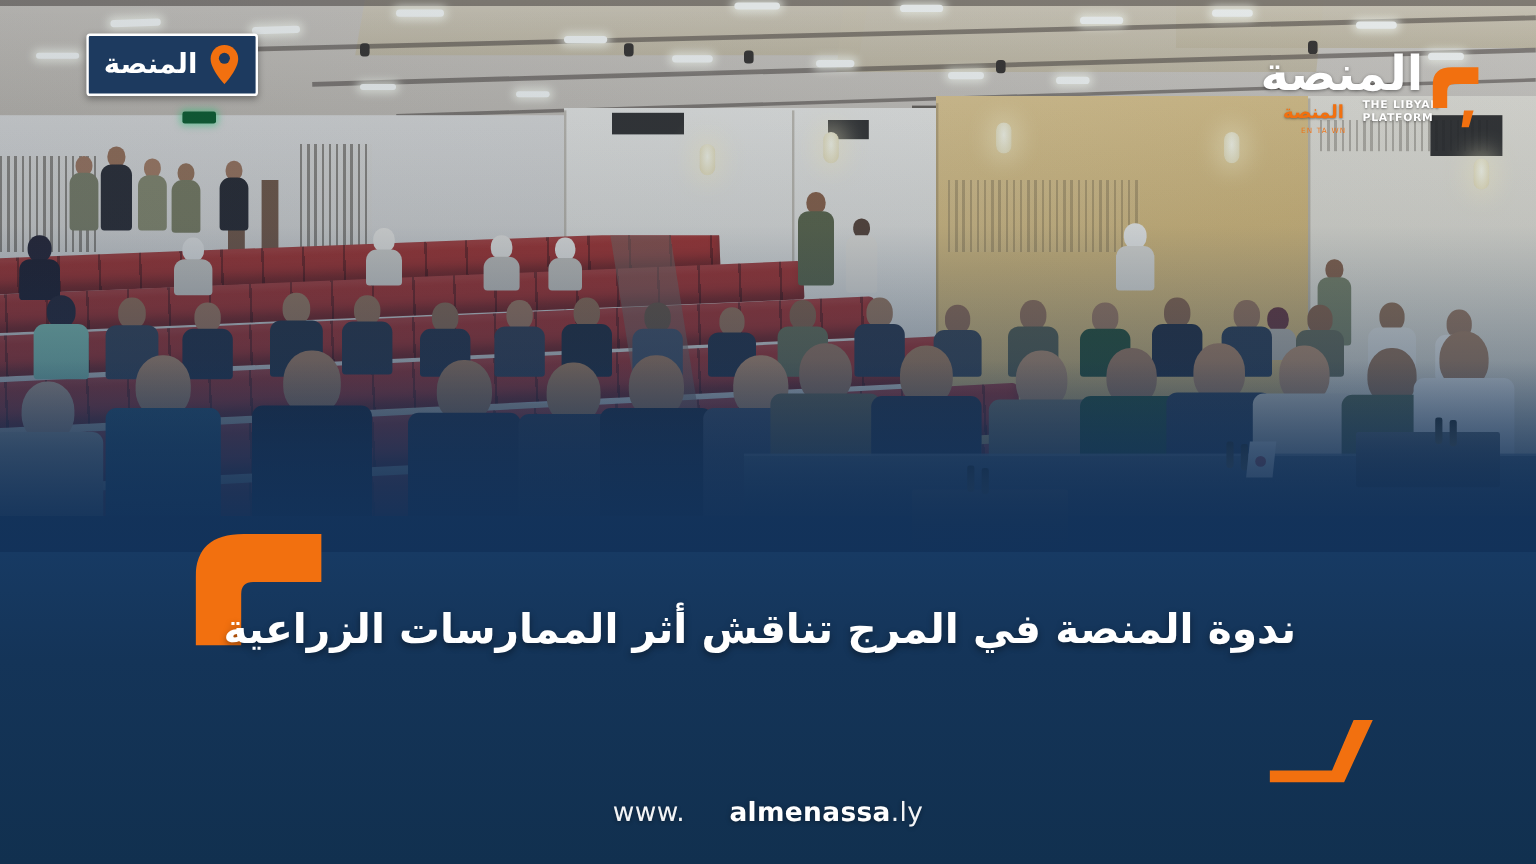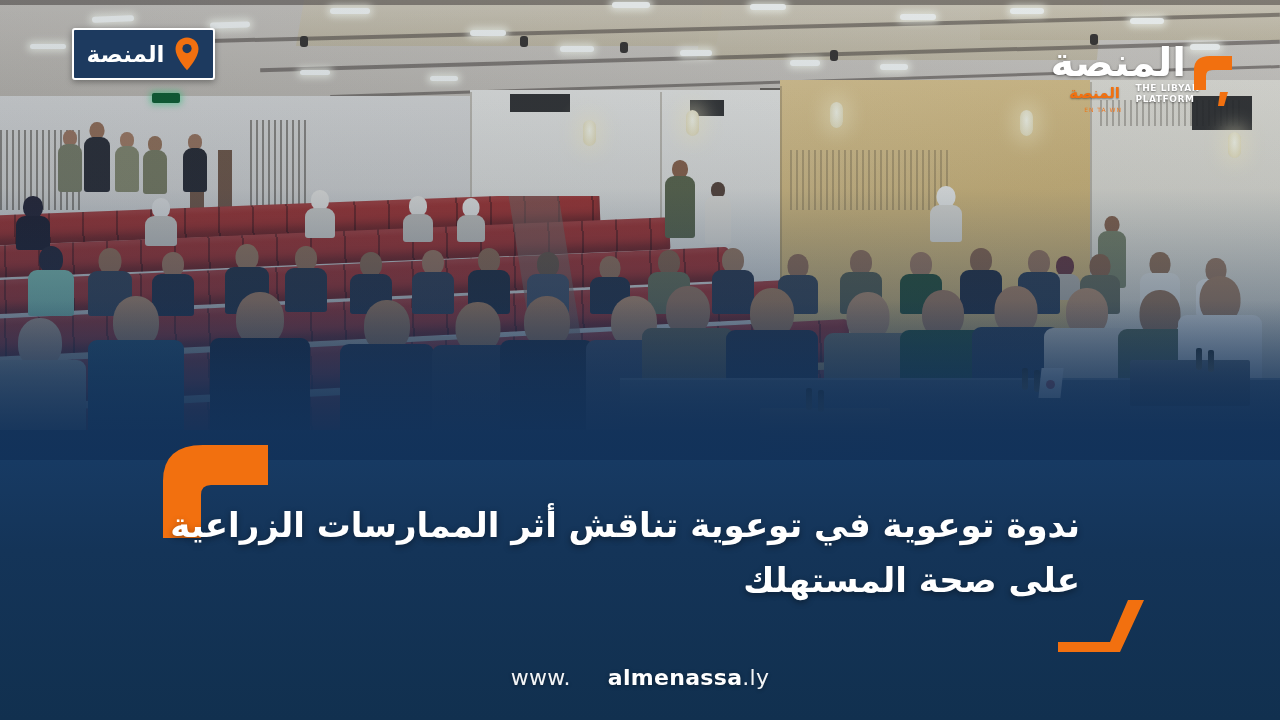--- a/index.html
+++ b/index.html
@@ -610,21 +610,20 @@
     </svg>
   </div>
 
   <div id="bracket-small">
     <svg width="100" height="52" viewBox="0 0 100 52" aria-hidden="true">
       <path d="M0 42 L52 42 L70 0 L86 0 L62 52 L0 52 Z" fill="#f2700f"></path>
     </svg>
   </div>
 
   <div id="headline">
-    <span class="ln">ندوة توعوية في توعوية تناقش أثر الممارسات الزراعية</span>
-    <span class="ln">على صحة المستهلك</span>
+    <span class="ln">ندوة المنصة في المرج تناقش أثر الممارسات الزراعية</span>
   </div>
 
   <div id="site">
     <span class="l">www.</span><span class="b">almenassa</span><span class="l">.ly</span>
   </div>
 
 </div>
 
 </body></html>

